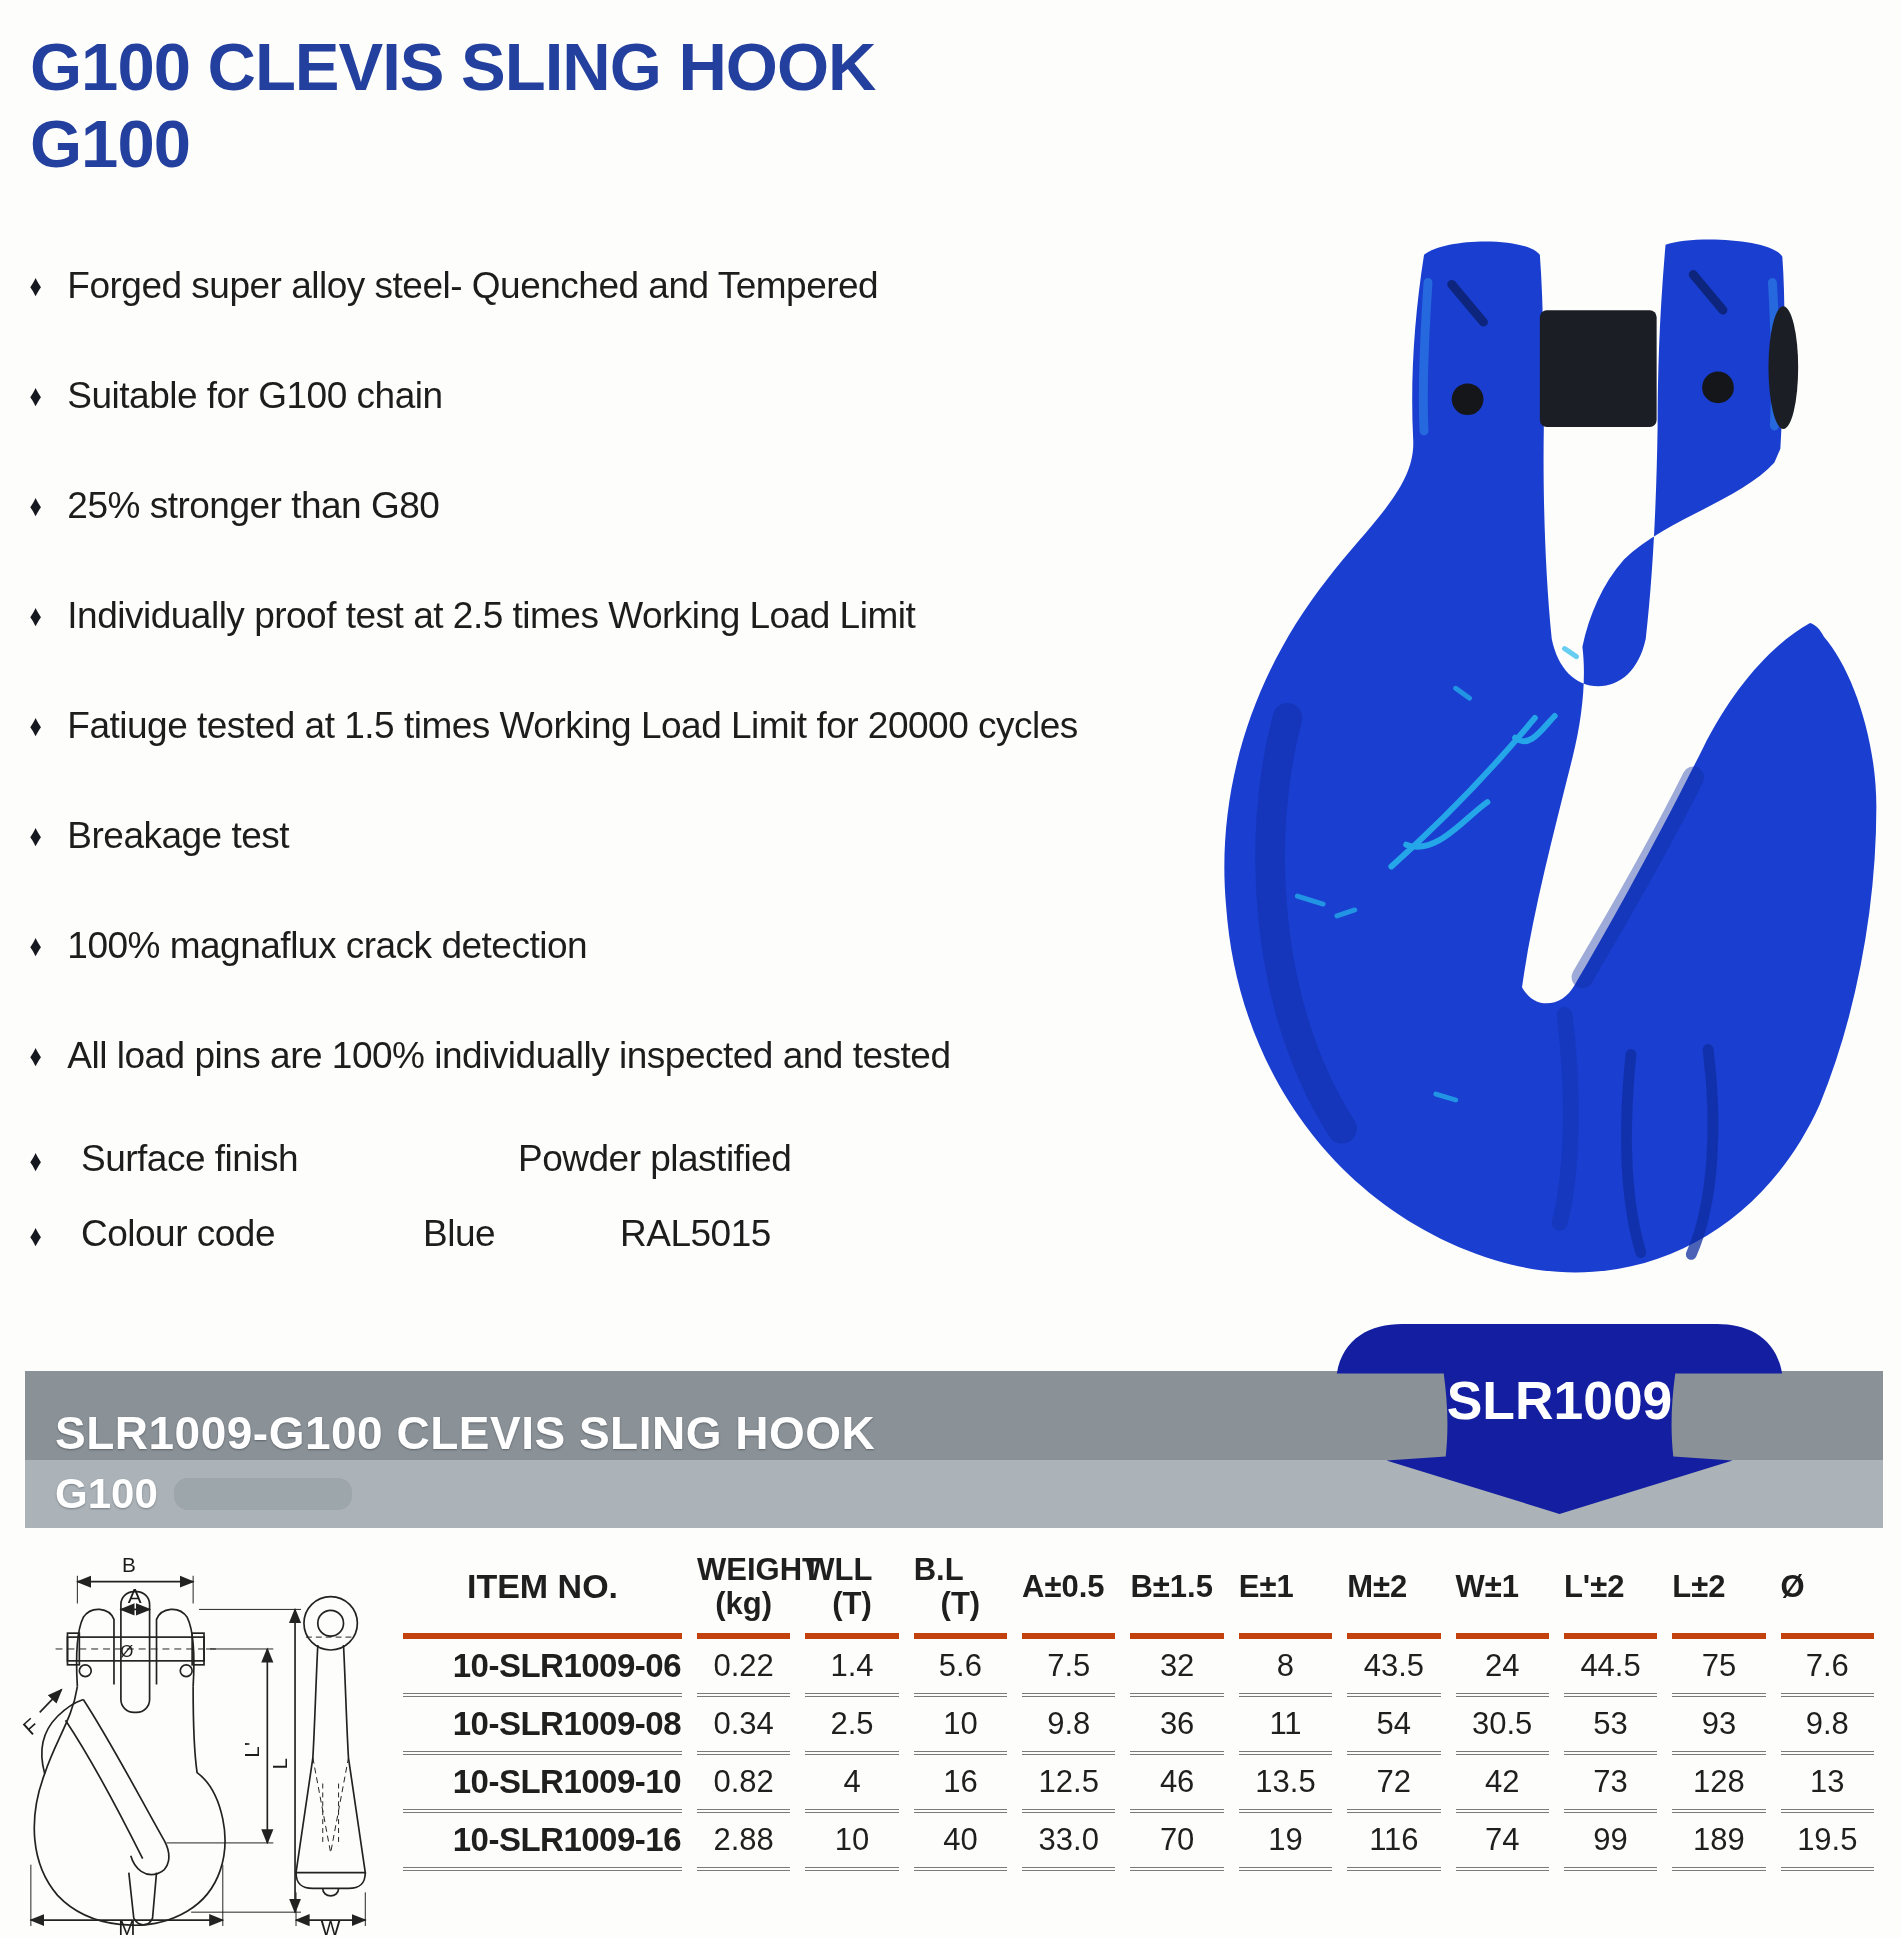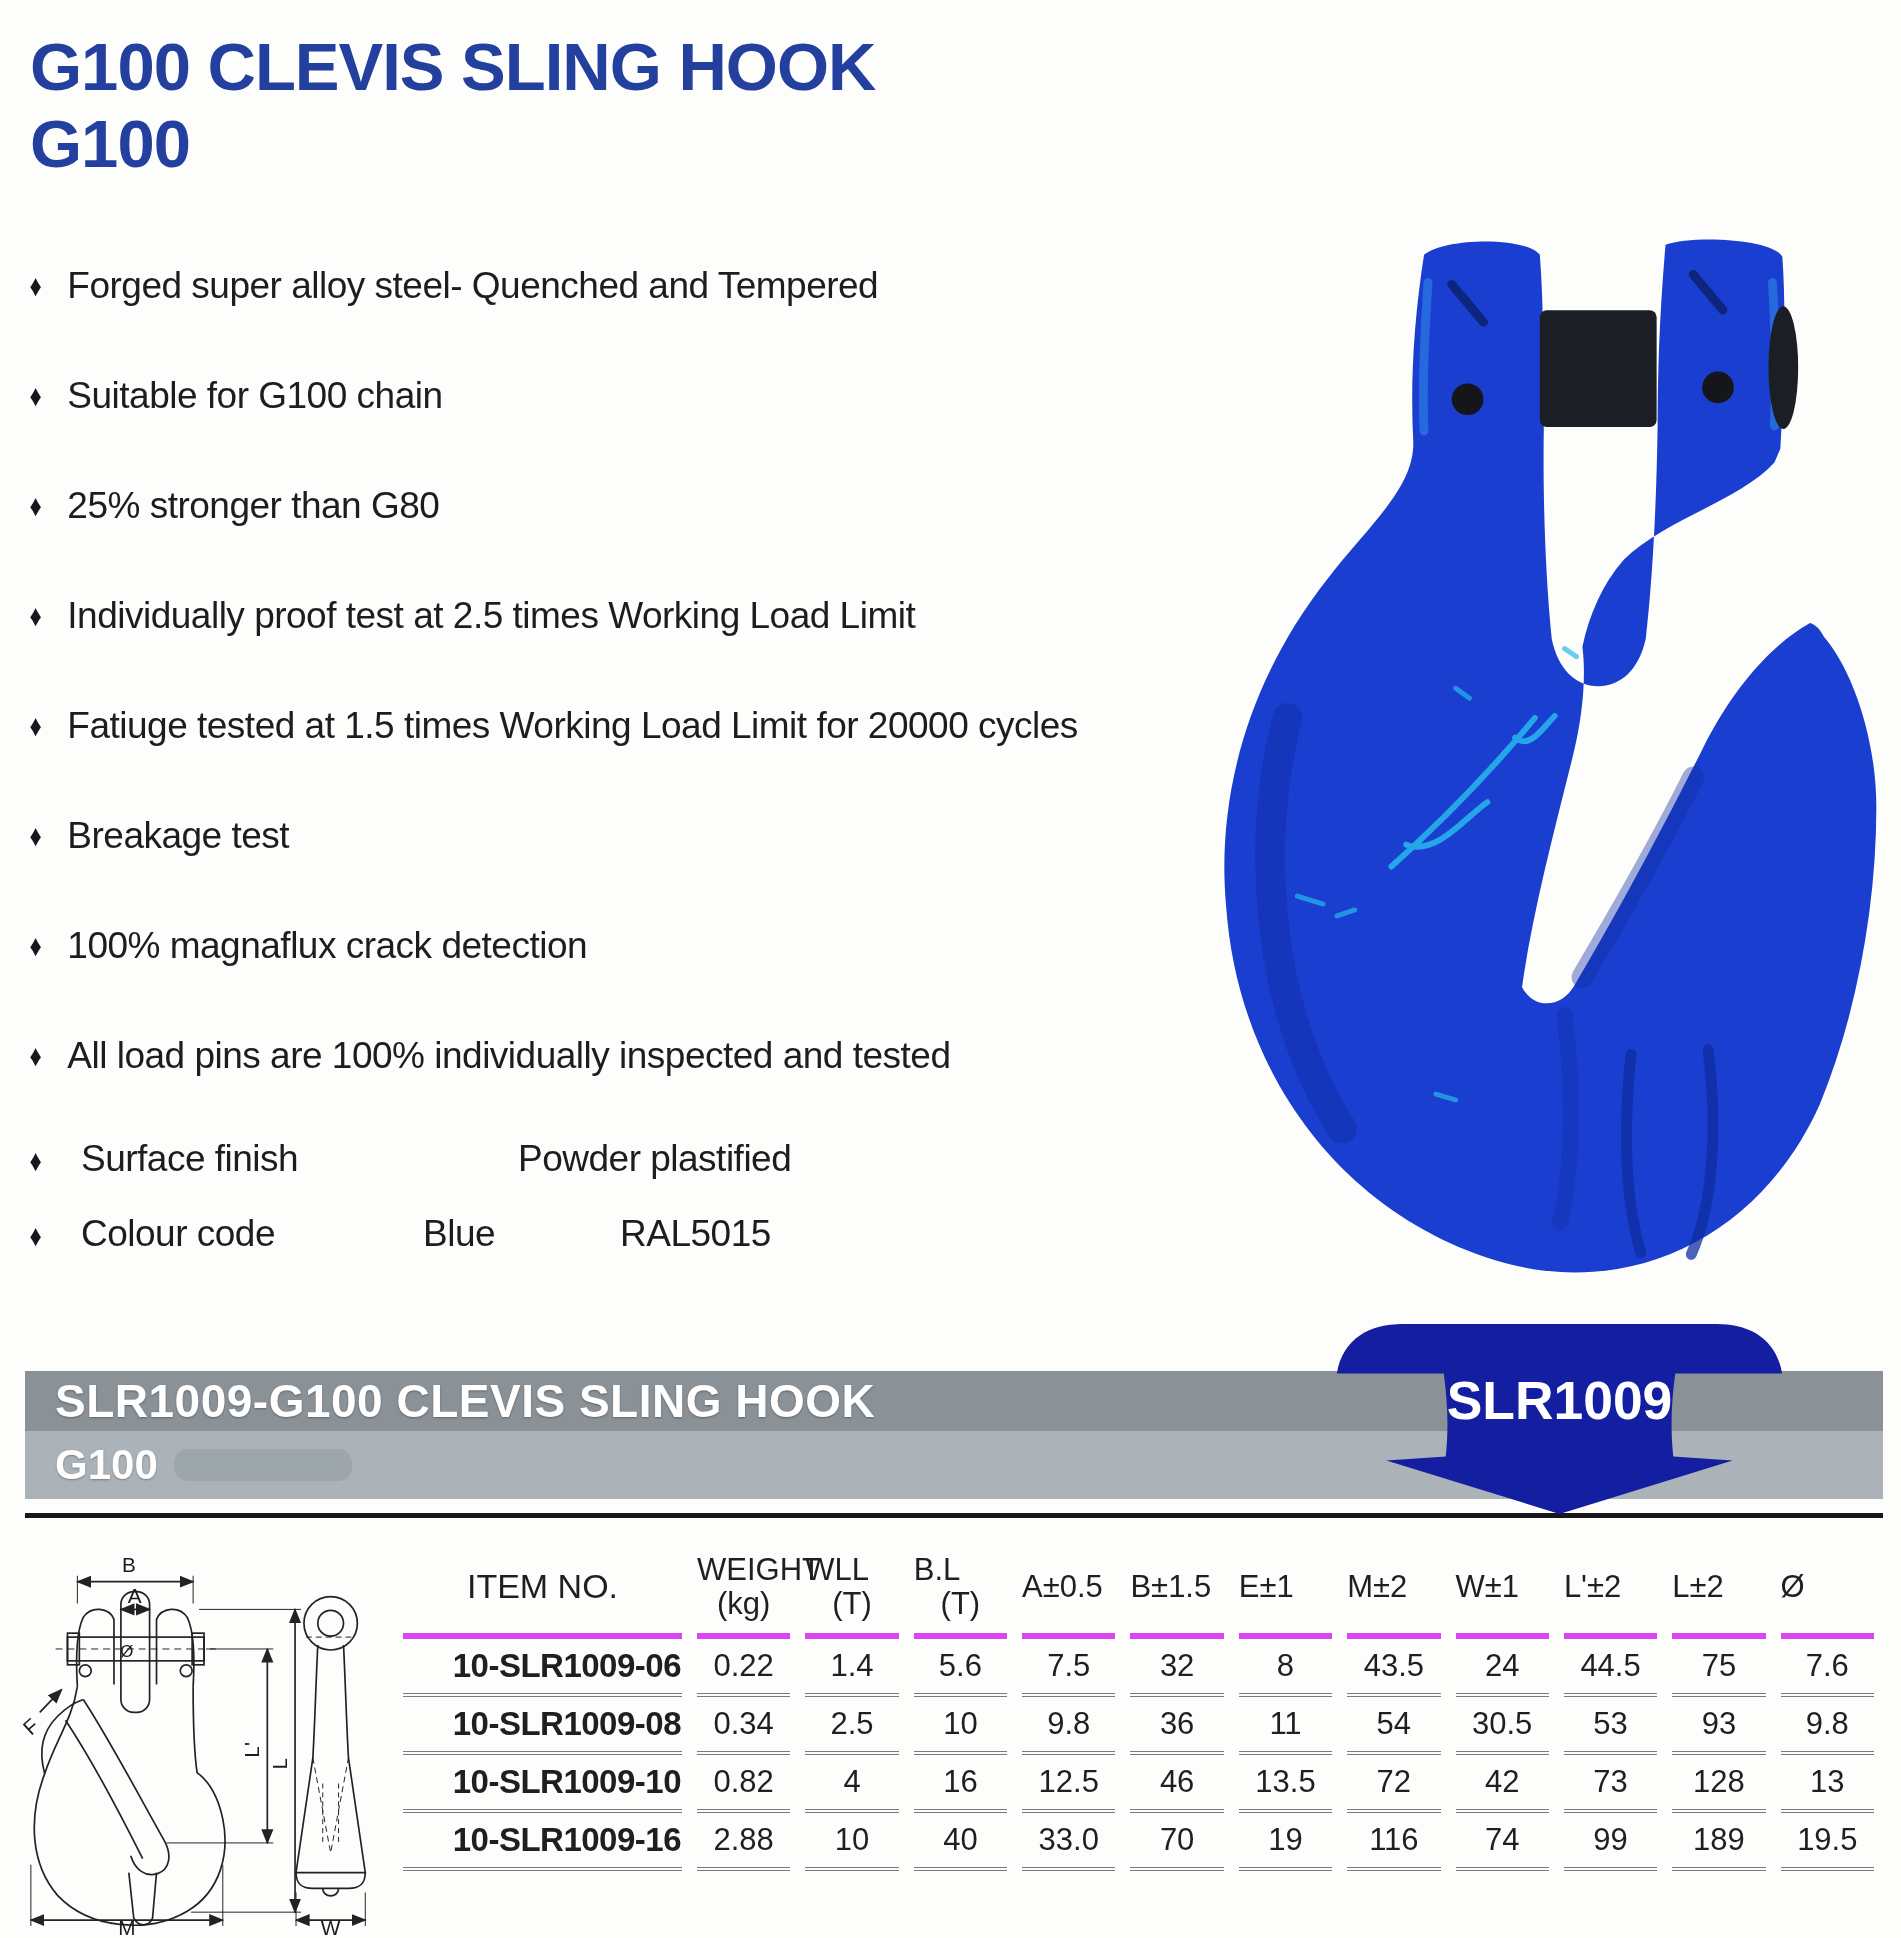--- a/index.html
+++ b/index.html
@@ -31,21 +31,21 @@
   .spec-row .bullet{position:absolute;left:28px;top:3px;}
   .spec-label{position:absolute;left:81px;top:0;font-size:37px;line-height:44px;letter-spacing:-0.5px;}
   .spec-v1{position:absolute;top:0;font-size:37px;line-height:44px;letter-spacing:-0.5px;}
   
   .product-photo{position:absolute;left:1139px;top:223px;}
   
   .banner{
     position:absolute;left:25px;top:1371px;width:1858px;height:142px;
     border-bottom:5px solid var(--banner-line,#17171c);
   }
-  .banner-top{height:60px;background:var(--banner-dark,#8a9197);display:flex;align-items:center;}
+  .banner-top{height:89px;background:var(--banner-dark,#8a9197);display:flex;align-items:flex-end;}
   .banner-bottom{position:relative;height:68px;background:var(--banner-light,#abb3b9);display:flex;align-items:center;}
   .banner-title{
     padding-left:30px;color:#fff;font-size:46px;font-weight:bold;letter-spacing:0.5px;
     text-shadow:0 1px 2px rgba(40,45,50,.45);
   }
   .banner-sub{
     padding-left:30px;color:#fff;font-size:42px;font-weight:bold;
     text-shadow:0 1px 2px rgba(40,45,50,.4);
   }
   .banner-smudge{
@@ -54,22 +54,22 @@
   }
   .ribbon{position:absolute;left:1327px;top:1312px;}
   .ribbon-label{font:bold 54px "Liberation Sans",sans-serif;fill:#fff;}
   
   .drawing{position:absolute;left:18px;top:1546px;}
   .spec-table{
     position:absolute;left:388px;top:1552px;width:1501px;
     border-collapse:separate;border-spacing:15px 0;table-layout:fixed;
   }
   .spec-table th{
-    vertical-align:middle;font-weight:normal;padding:0 0 12px 0;
-    border-bottom:6px solid #d946ef;color:var(--table-ink,#1f1f1f);
+    vertical-align:middle;font-weight:bold;padding:0 0 12px 0;
+    border-bottom:6px solid #c2410c;color:var(--table-ink,#1f1f1f);
   }
   .spec-table th.item-h{font-size:34px;}
   .th-l1{font-size:31px;line-height:35px;text-align:left;white-space:nowrap;}
   .th-l2{font-size:31px;line-height:34px;text-align:center;}
   .spec-table td{
     height:52px;text-align:center;font-size:31px;vertical-align:middle;
     border-bottom:4px double var(--rule-gray,#7a7a7a);color:var(--table-ink,#1f1f1f);
     white-space:nowrap;
   }
   .spec-table td.item-cell{

